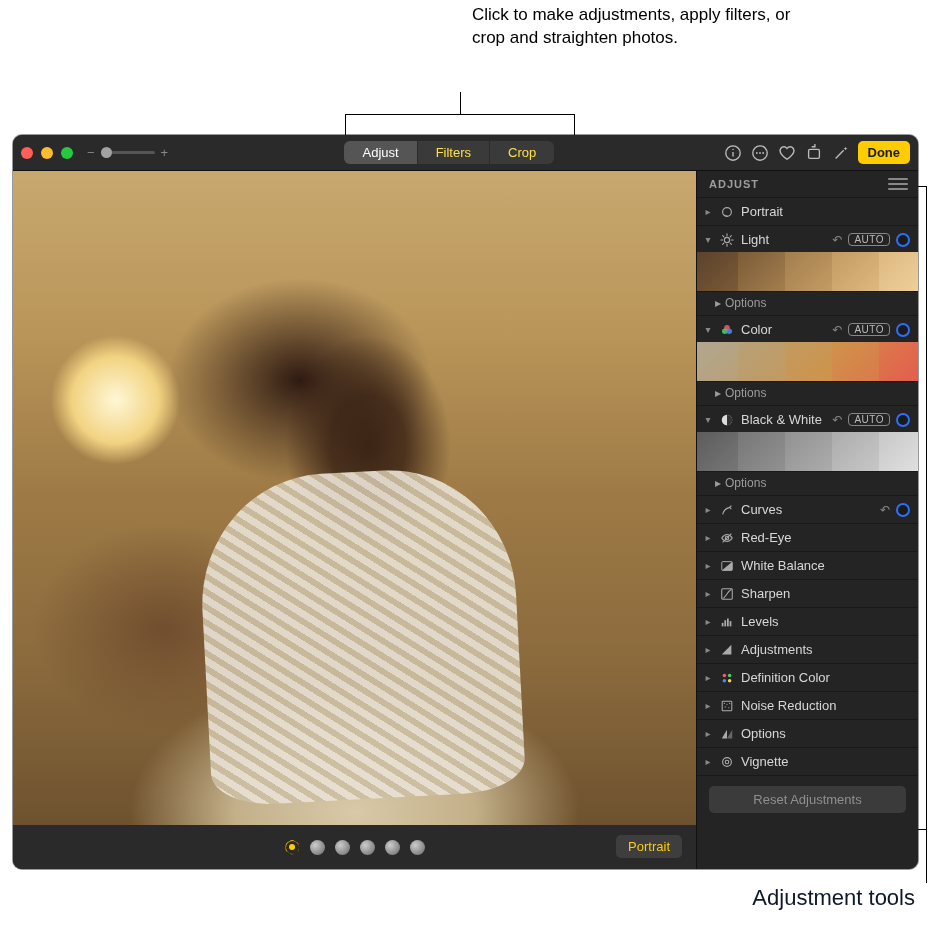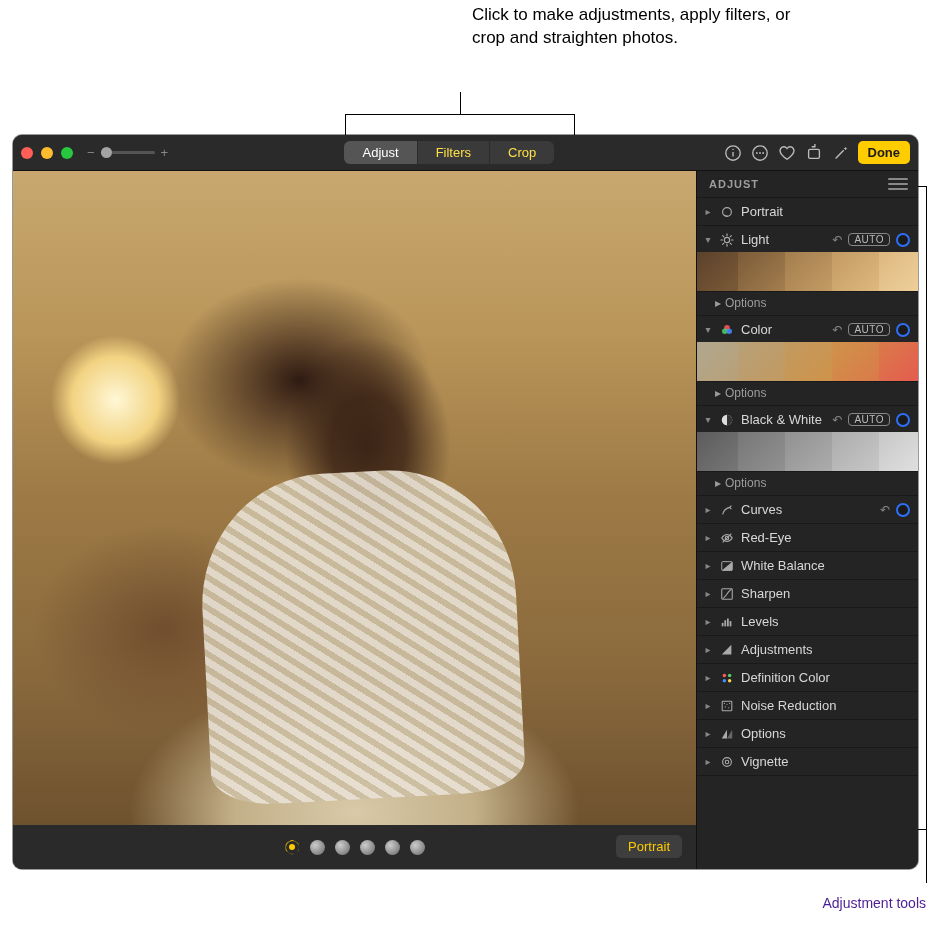--- a/index.html
+++ b/index.html
@@ -15,24 +15,24 @@
     position: absolute;
     left: 472px;
     top: 4px;
     color: #000;
     font-size: 17px;
     line-height: 1.35;
     width: 340px;
   }
   .callout-bottom {
     position: absolute;
-    right: 5px;
+    right: 16px;
     bottom: 25px;
-    color: #4c1d95;
-    font-size: 14px;
+    color: #0f172a;
+    font-size: 22px;
   }
   .callout-line-top {
     position: absolute;
     left: 345px;
     top: 114px;
     width: 230px;
     height: 22px;
     border-top: 1px solid #000;
     border-left: 1px solid #000;
     border-right: 1px solid #000;
@@ -621,15 +621,16 @@
         <span class="adj-disclosure">▸</span>
         <span class="adj-icon">
             <svg viewBox="0 0 16 16" width="14" height="14" fill="none" stroke="currentColor" stroke-width="1.3">
               <circle cx="8" cy="8" r="5"></circle>
               <circle cx="8" cy="8" r="2"></circle>
             </svg>
           </span>
         <span class="adj-label">Vignette</span>
       </div>
 
+      <div class="reset-btn">Reset Adjustments</div>
     </div>
   </div>
 </div>
 
 </body></html>

